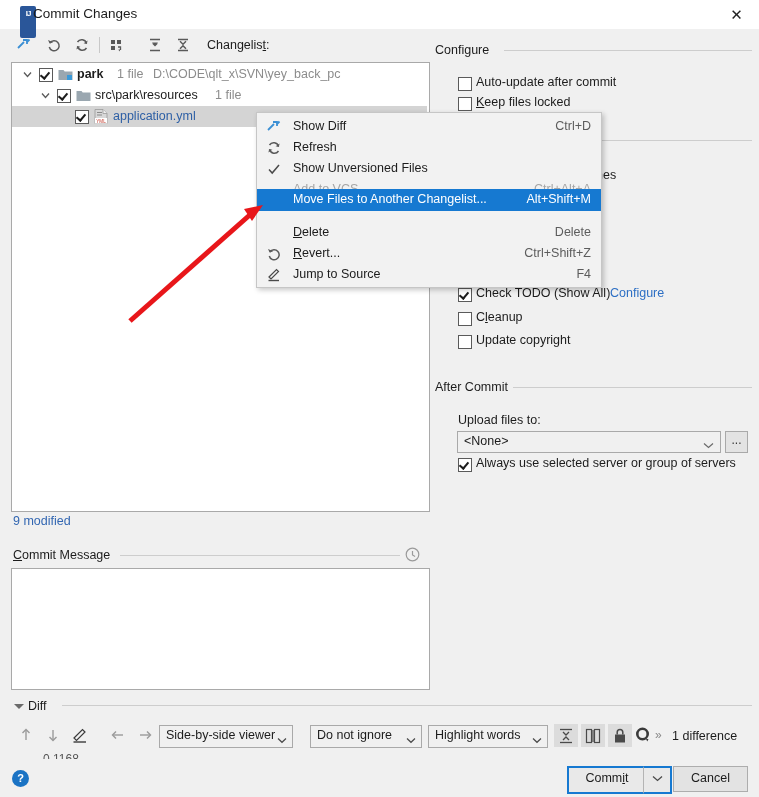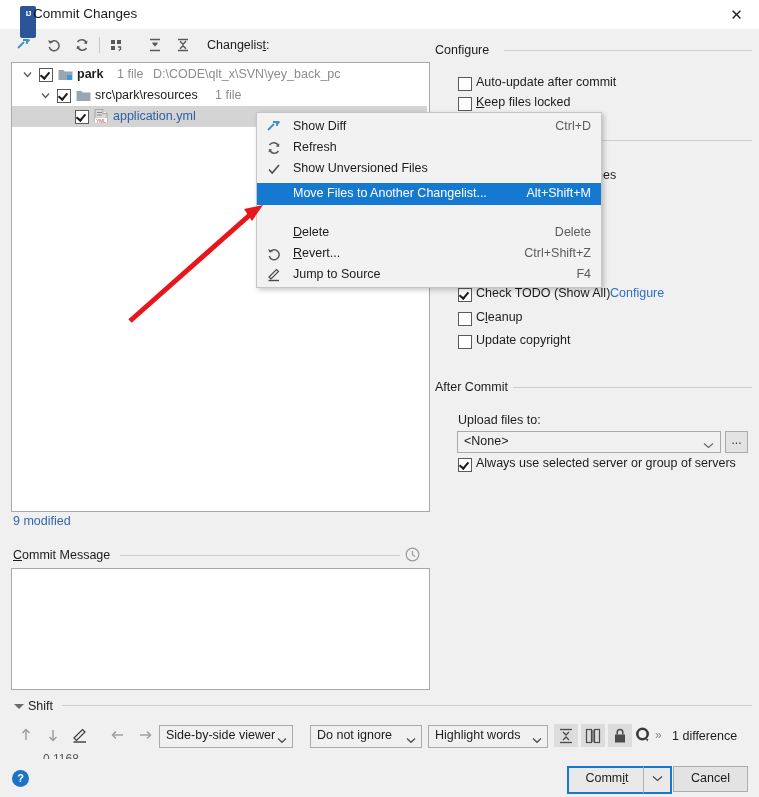--- a/index.html
+++ b/index.html
@@ -303,21 +303,21 @@
           <path d="M3 8.5 L6.2 12 L13 4" stroke="#4a4a4a" stroke-width="1.5" fill="none"></path>
         </svg>
     </span>
     <span class="mlab">Show Unversioned Files</span>
     <span class="mkey"></span>
   </div>
   <div class="mi dis" style="top:66px">
     <span class="mlab">Add to VCS</span>
     <span class="mkey">Ctrl+Alt+A</span>
   </div>
-  <div class="mi hl" style="top:70px">
+  <div class="mi hl" style="top:76px">
     <span class="mlab">Move Files to Another Changelist...</span>
     <span class="mkey">Alt+Shift+M</span>
   </div>
   <div class="mi" style="top:109px">
     <span class="mlab"><u>D</u>elete</span>
     <span class="mkey">Delete</span>
   </div>
   <div class="mi" style="top:130px">
     <span class="mico">
       <svg width="16" height="16" viewBox="0 0 16 16">
@@ -334,21 +334,21 @@
           <path d="M3 10 L10.5 2.5 L12.5 4.5 L5 12 Z" stroke="#4a4a4a" stroke-width="1.2" fill="none"></path>
           <line x1="2.5" y1="13.5" x2="13" y2="13.5" stroke="#4a4a4a" stroke-width="1.4"></line>
         </svg>
     </span>
     <span class="mlab">Jump to Source</span>
     <span class="mkey">F4</span>
   </div>
 </div>
 
 <div class="abs" id="diff-tri"></div>
-<div class="abs" id="diff-label">Shift</div>
+<div class="abs" id="diff-label">Diff</div>
 <div class="abs" id="diff-line"></div>
 
 <div class="dbtn" style="left:16px">
   <svg width="20" height="20" viewBox="0 0 20 20">
       <line x1="10" y1="15" x2="10" y2="5" stroke="#9a9a9a" stroke-width="1.4"></line>
       <path d="M6.5 8 L10 4.5 L13.5 8" stroke="#9a9a9a" stroke-width="1.4" fill="none"></path>
     </svg>
 </div>
 <div class="dbtn" style="left:43px">
   <svg width="20" height="20" viewBox="0 0 20 20">

